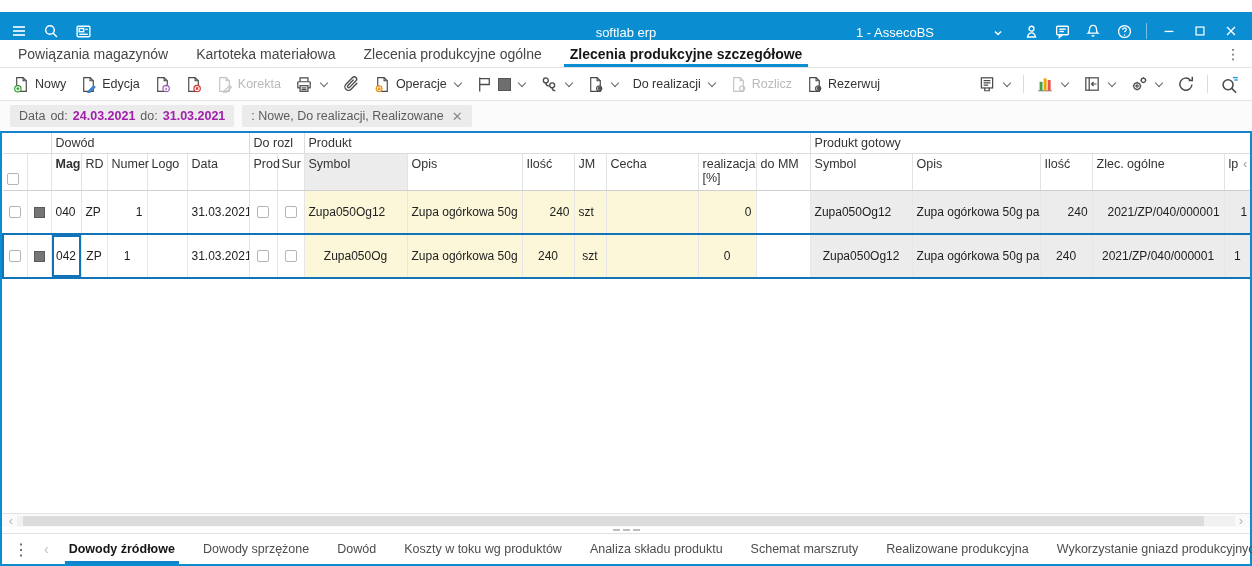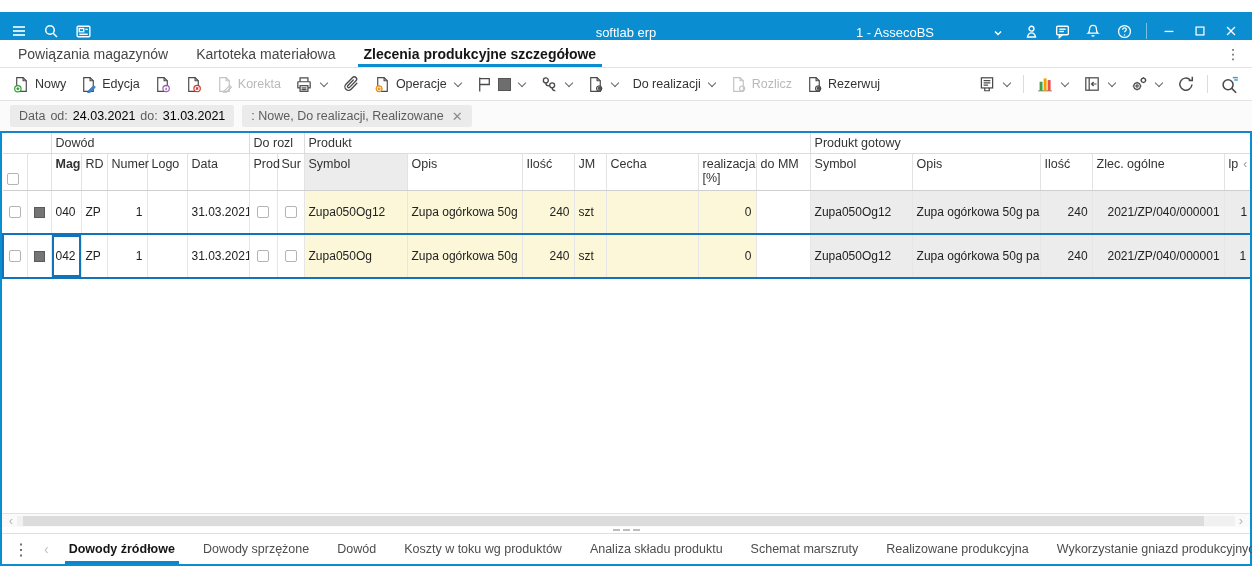--- a/index.html
+++ b/index.html
@@ -38,21 +38,21 @@
           transform:rotate(45deg); display:inline-block; margin:-3px 1px 0 3px; }
   .tb-right-group { margin-left:auto; display:flex; align-items:center; }
   .v-sep { width:1px; height:18px; background:#dcdcdc; margin:0 5px; }
   .swatch { width:13px; height:13px; background:#6e6e6e; border:1px solid #565656; display:inline-block; }
 
   
   .filterbar { height:30px; flex:0 0 30px; display:flex; align-items:center; gap:8px;
                padding:0 10px; background:#fbfbfb; }
   .chip { background:#ebebeb; border-radius:2px; height:22px; display:inline-flex; align-items:center;
           gap:5px; padding:0 9px; font-size:12.5px; color:#5c5c5c; cursor:pointer; }
-  .chip b { color:#000000; font-weight:normal; }
+  .chip b { color:#a21caf; font-weight:bold; }
   .chip-x { color:#8a8a8a; font-size:13px; margin-left:3px; cursor:pointer; }
 
   
   .bodyarea { flex:1; display:flex; flex-direction:column; border-left:2px solid #0a8dd1;
               border-right:2px solid #0a8dd1; border-bottom:2px solid #0a8dd1; min-height:0; }
   .grid { flex:1; overflow:hidden; background:#fff; border-top:2px solid #1684c8; }
   table { border-collapse:collapse; table-layout:fixed; width:1248px; font-size:12px; color:#222; }
   thead th { font-weight:normal; text-align:left; color:#333; }
   tr.group th { height:20px; padding:0 4px; border-bottom:1px solid #dcdcdc; font-size:12.5px; }
   tr.group th.gb { border-left:1px solid #dcdcdc; }
@@ -60,21 +60,21 @@
                border-bottom:1px solid #cfcfcf; font-size:12.5px; }
   tr.cols th:first-child { border-left:none; vertical-align:bottom; padding-bottom:4px; }
   th.sorted { background:#ececec; }
   tbody td { height:21px; padding:14px 4px; border-left:1px solid #e6e6e6; border-bottom:1px solid #ededed;
              white-space:nowrap; overflow:hidden; }
   tbody td:first-child { border-left:none; }
   td.y { background:#fbf7d8; }
   td.g { background:#ececec; }
   .num { text-align:right; }
   .ctr { text-align:center; }
-  tr.selected td { border-top:2px solid #1273b8; border-bottom:2px solid #1273b8; }
+  tr.selected td { border-top:2px solid #1273b8; border-bottom:2px solid #1273b8;text-align:center; }
   tr.selected td:first-child { border-left:2px solid #1273b8; }
   tr.selected td:last-child { border-right:2px solid #1273b8; }
   td.focus { box-shadow:inset 0 0 0 2px #1273b8; }
   .cb { display:inline-block; width:12px; height:12px; border:1px solid #b4b4b4; border-radius:2px;
         background:#fff; vertical-align:middle; cursor:pointer; }
   .sq { display:inline-block; width:11px; height:11px; background:#757575; border:1px solid #5a5a5a;
         vertical-align:middle; }
   .hdr-collapse { float:right; color:#9a9a9a; font-size:12px; cursor:pointer; }
   .realiz div { line-height:14px; }
 
@@ -182,20 +182,23 @@
       </span>
     </div>
   </div>
 
   <div class="tabbar">
     <div class="tab">
         <span>Powiązania magazynów</span>
       </div>
     <div class="tab">
         <span>Kartoteka materiałowa</span>
+      </div>
+    <div class="tab">
+        <span>Zlecenia produkcyjne ogólne</span>
       </div>
     <div class="tab active">
         <span>Zlecenia produkcyjne szczegółowe</span>
       </div>
     <div class="tab-kebab">⋮</div>
   </div>
 
   <div class="toolbar">
     <div class="tbtn">
       <svg width="17" height="17" viewBox="0 0 16 16" fill="none" stroke="#4a4a4a" stroke-width="1.1">

